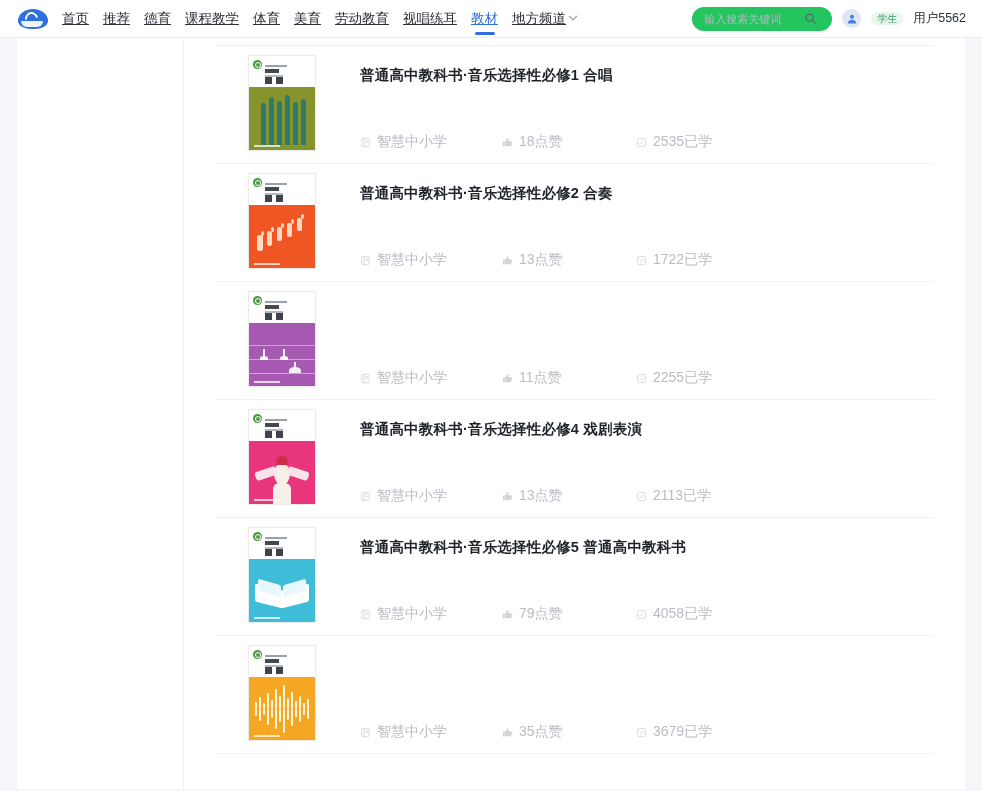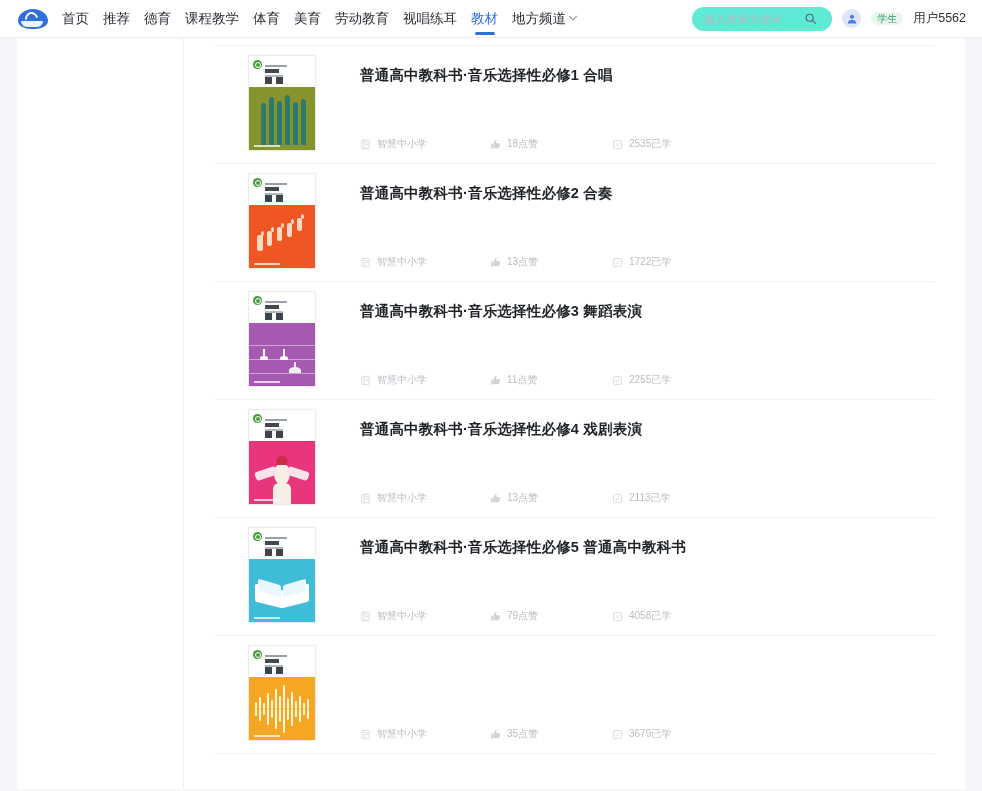--- a/index.html
+++ b/index.html
@@ -51,20 +51,21 @@
     display: flex; align-items: center;
     gap: 14px;
     font-size: 13.5px;
     color: #2b2f38;
   }
   .nav-item {
     cursor: pointer;
     white-space: nowrap;
     line-height: 38px;
     position: relative;
+    text-decoration: underline;
   }
   .nav-item.active { color: #2f6fe0; }
   .nav-item.active::after {
     content: "";
     position: absolute;
     left: 50%; transform: translateX(-50%);
     bottom: 3px;
     width: 20px; height: 2.5px;
     background: #2f6fe0;
     border-radius: 2px;
@@ -78,21 +79,21 @@
     transform: rotate(45deg) translate(-2px,-2px);
   }
   .header-right {
     margin-left: auto;
     display: flex; align-items: center;
     margin-right: 16px;
     gap: 10px;
   }
   .search-box {
     width: 140px; height: 24px;
-    background: #5eead4;
+    background: #22c55e;
     border-radius: 12px;
     display: flex; align-items: center;
     padding: 0 8px 0 12px;
   }
   .search-input {
     border: none; background: transparent; outline: none;
     font-size: 11px; color: #333;
     font-family: "Liberation Sans", sans-serif;
     width: 100px;
   }
@@ -252,22 +253,23 @@
     font-weight: bold;
     color: #1f2329;
     letter-spacing: .2px;
     line-height: 20px;
   }
   .meta {
     margin-top: auto;
     margin-bottom: 12px;
     display: flex;
     align-items: center;
-    font-size: 10px;
+    font-size: 14px;
     color: #b9bcc3;
+    gap: 12px;
   }
   .meta-item { display: flex; align-items: center; gap: 6px; }
   .meta-item.publisher { width: 130px; }
   .meta-item.likes { width: 122px; }
   .meta-icon { width: 11px; height: 11px; flex: none; opacity: .85; }
   .meta-text { white-space: nowrap; }
 </style>
 </head>
 <body>
 
@@ -467,21 +469,20 @@
               <div class="d" style="left:11px;top:33px;width:8px;height:4px;border-radius:50% 50% 0 0;"></div>
               <div class="d" style="left:34px;top:26px;width:2px;height:11px;"></div>
               <div class="d" style="left:31px;top:33px;width:8px;height:4px;border-radius:50% 50% 0 0;"></div>
               <div class="d" style="left:40px;top:44px;width:12px;height:6px;border-radius:50% 50% 0 0;"></div>
               <div class="d" style="left:45px;top:39px;width:2px;height:6px;"></div>
             </div>
             <div class="cover-foot"></div>
           </div>
         </div>
         <div class="row-info">
-          <div class="book-title">普通高中教科书·音乐选择性必修3 舞蹈表演</div>
           <div class="meta">
             <div class="meta-item publisher">
               <svg class="meta-icon" viewBox="0 0 24 24" fill="none" stroke="#c9ccd2" stroke-width="1.8">
                 <rect x="4" y="3" width="16" height="18" rx="1.5"></rect>
                 <line x1="9" y1="3" x2="9" y2="21"></line>
                 <line x1="12" y1="8" x2="17" y2="8"></line>
                 <line x1="12" y1="12" x2="17" y2="12"></line>
               </svg>
               <span class="meta-text">智慧中小学</span>
             </div>

